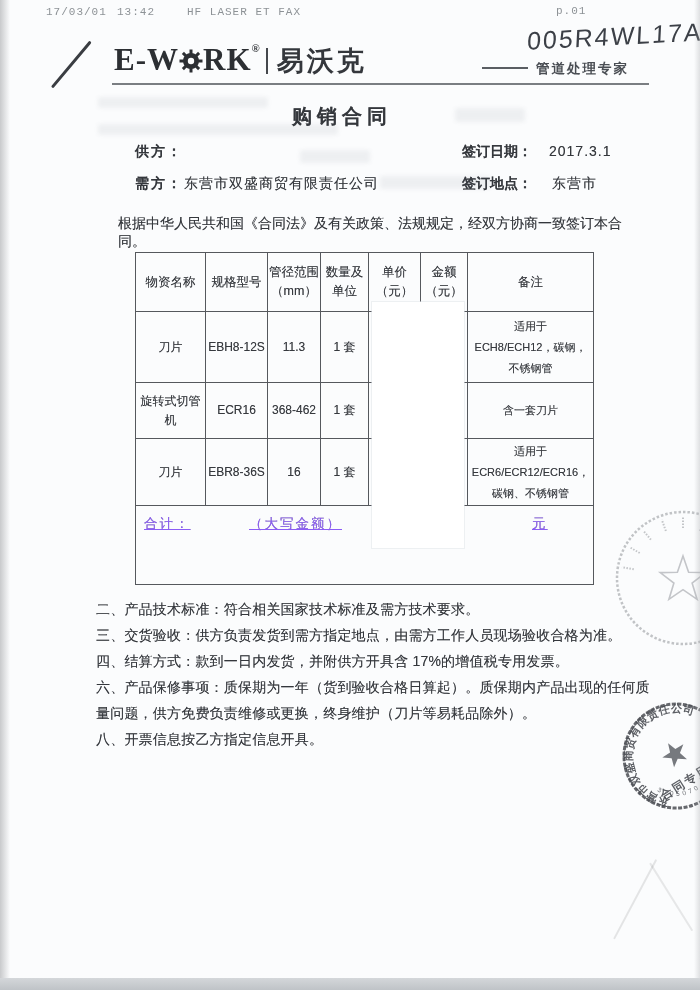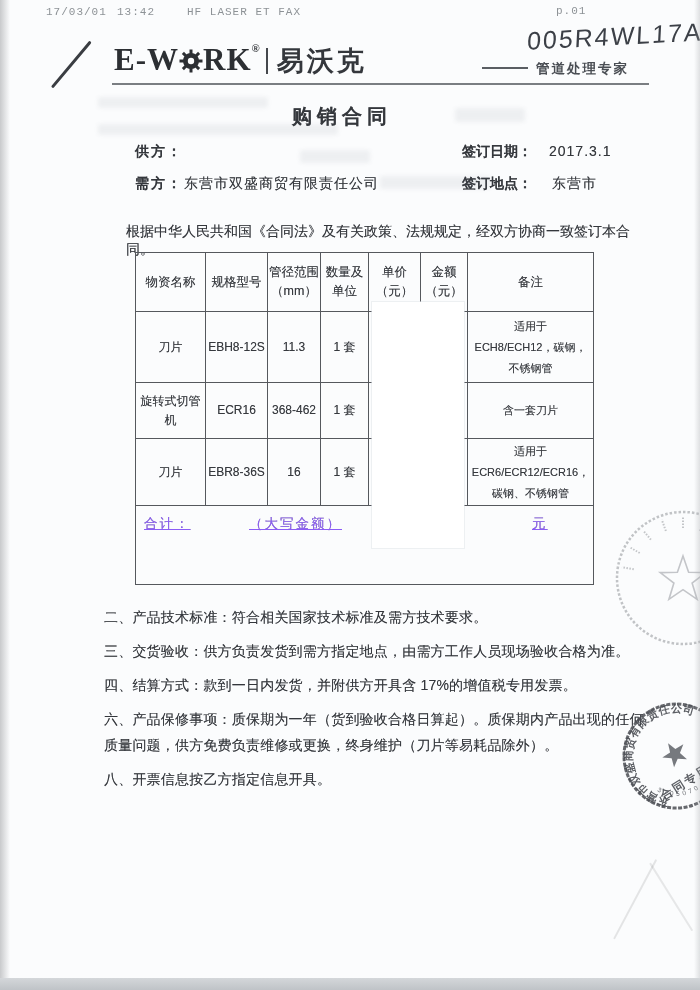--- a/index.html
+++ b/index.html
@@ -26,37 +26,37 @@
   .tagline{position:absolute;left:482px;top:60px;font-size:13.5px;font-weight:bold;
         color:#4a4e54;letter-spacing:2px;white-space:nowrap;}
   .tagline .dash{display:inline-block;width:46px;border-top:2.5px solid #5a5e63;
         vertical-align:4px;margin-right:8px;}
   .brand-rule{position:absolute;left:112px;top:83px;width:537px;height:2px;background:#63676c;opacity:.85;}
   
   .title{position:absolute;left:292px;top:103px;width:170px;text-align:left;
         font-size:20px;font-weight:bold;letter-spacing:5px;}
   .lab{position:absolute;font-size:14px;letter-spacing:2px;font-weight:bold;}
   .val{position:absolute;font-size:14px;letter-spacing:1px;}
-  .preamble{position:absolute;left:110px;top:207px;width:530px;font-size:14px;margin:16px;}
+  .preamble{position:absolute;left:110px;top:207px;width:530px;font-size:14px;margin:8px;}
   .sec1{position:absolute;left:110px;top:233px;width:540px;font-size:13.5px;margin:0;letter-spacing:-0.2px;}
   
   .products{position:absolute;left:135px;top:252px;border-collapse:collapse;table-layout:fixed;width:458px;}
   .products td{border:1.4px solid #55585d;text-align:center;vertical-align:middle;
         font-size:12px;color:#36393e;padding:1px;white-space:pre-line;line-height:19px;
         text-shadow:0 0 .5px rgba(50,52,58,.5);}
   .products .hdr td{font-size:12.5px;height:56px;line-height:19px;}
   .r1 td{height:55px;} .r2 td{height:68px;} .r3 td{height:53px;} .r4 td{height:64px;}
   .products td.remark{font-size:11px;line-height:21px;}
   .totalrow td{height:32px;border:1.4px solid #55585d;position:relative;}
   .totalrow span{position:absolute;top:8px;font-size:13.5px;letter-spacing:2px;color:#8b5cf6;text-decoration:underline;}
   .whiteout{position:absolute;left:372px;top:302px;width:92px;height:246px;background:#ffffff;
         box-shadow:0 0 0 1px rgba(225,229,233,.55);}
   
   .terms{position:absolute;left:96px;top:596px;width:558px;}
-  .terms p{margin:8px;font-size:14px;line-height:26px;letter-spacing:0.2px;}
+  .terms p{margin:0;font-size:14px;line-height:26px;letter-spacing:0.2px;}
   
   .stamp-lower{position:absolute;left:588px;top:688px;}
   .stamp-upper{position:absolute;left:605px;top:500px;}
   
   .ghost{position:absolute;background:#6b7380;opacity:.09;filter:blur(2px);border-radius:2px;}
   .edge-left{position:absolute;left:0;top:0;width:10px;height:990px;
         background:linear-gradient(90deg,rgba(150,152,155,.5),rgba(150,152,155,0));}
   .edge-right{position:absolute;right:0;top:0;width:6px;height:990px;
         background:linear-gradient(270deg,rgba(170,172,175,.35),rgba(170,172,175,0));}
   .scan-band{position:absolute;left:0;bottom:0;width:700px;height:12px;

